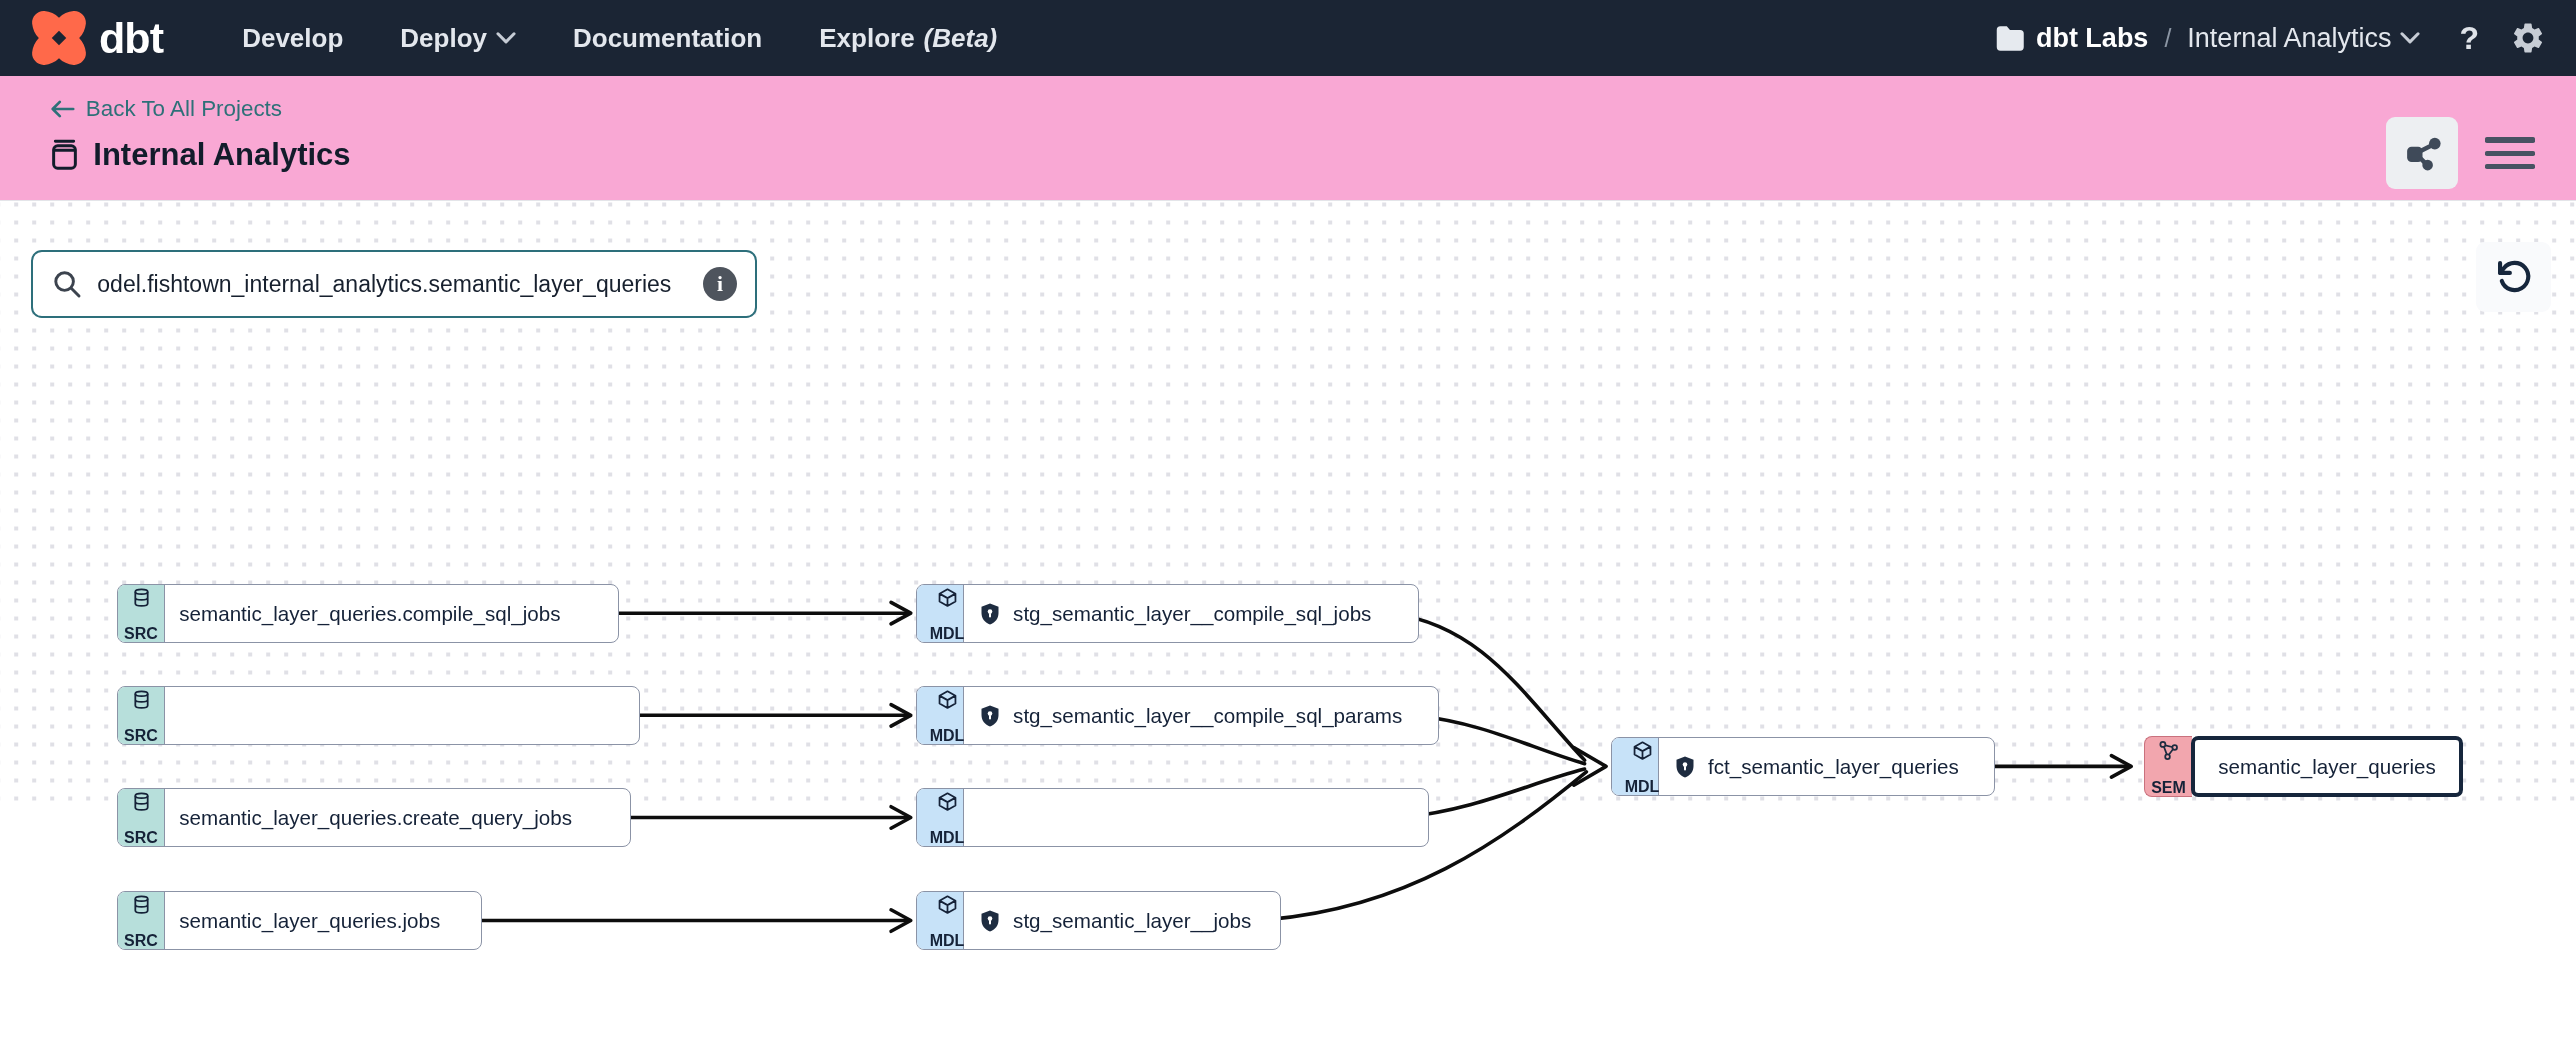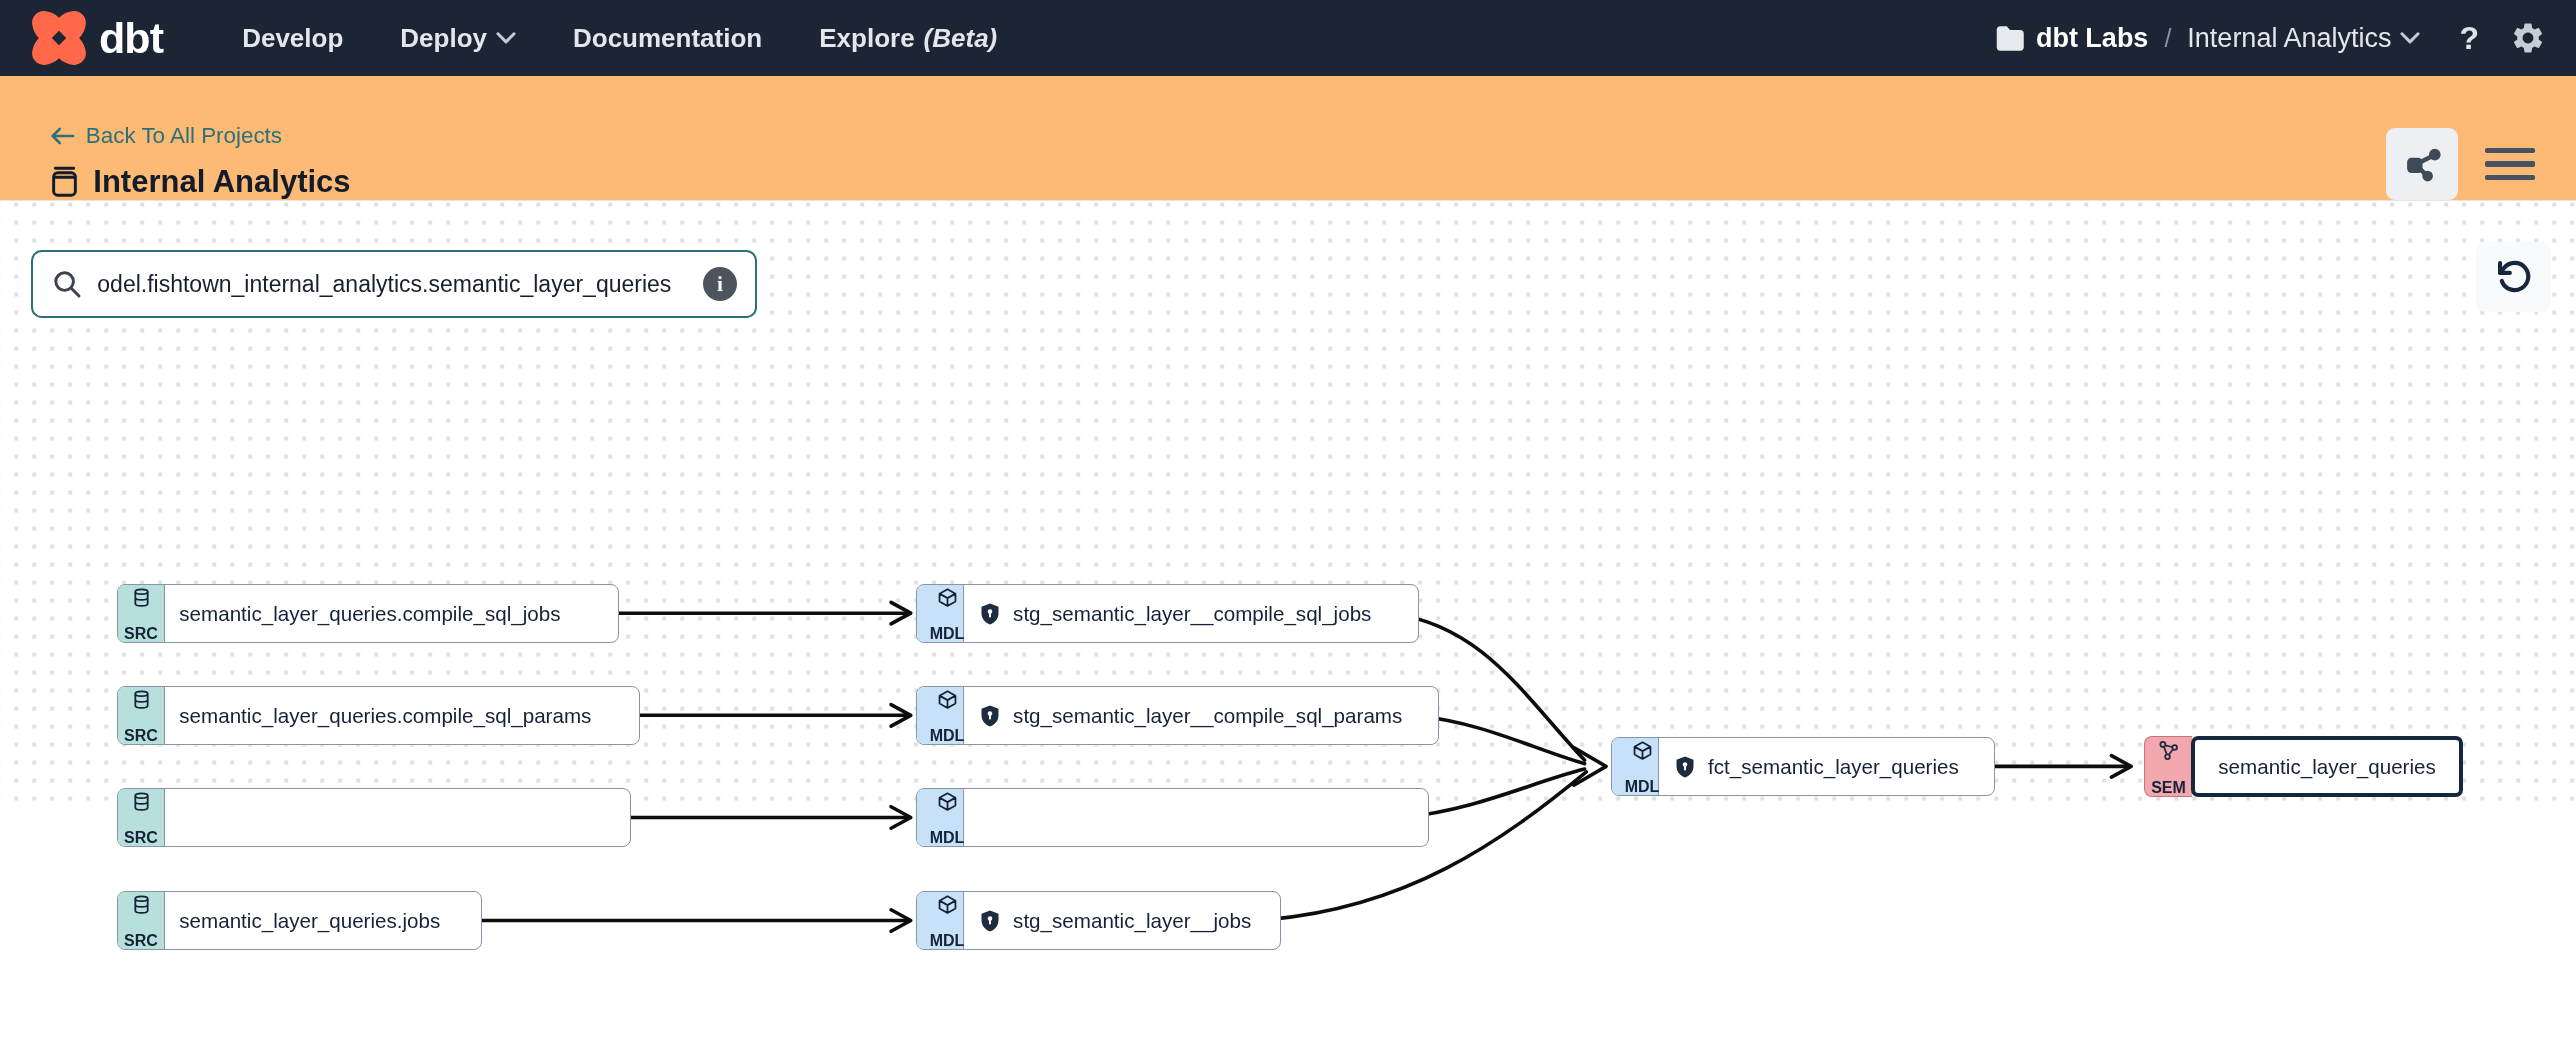--- a/index.html
+++ b/index.html
@@ -17,21 +17,21 @@
   .nav-right { margin-left:auto; display:flex; align-items:center; }
   .folder-ic { width:30.5px; height:27px; margin-right:10.8px; }
   .org-name { color:#fff; font-size:27px; font-weight:700; }
   .crumb-sep { color:#8b95a3; font-size:25px; margin:0 16px; }
   .project-name { color:#e3e7ed; font-size:27px; font-weight:400; margin-right:9px; }
   .help-q { color:#dfe3e9; font-size:32px; font-weight:700; margin-left:39px; cursor:pointer; }
   .gear-wrap { margin-left:30.5px; cursor:pointer; display:flex; }
   .gear-wrap svg { width:36px; height:36px; }
 
   
-  .page-header { height:124px; background:#fdba74; display:flex; justify-content:space-between; padding:18px 41px 0 50px;align-items:flex-end; }
+  .page-header { height:124px; background:#f9a8d4; display:flex; justify-content:space-between; padding:18px 41px 0 50px; }
   .back-link { display:flex; align-items:center; gap:10.8px; color:#2e7078; font-size:22.4px; font-weight:500; text-decoration:none; cursor:pointer; height:30.5px; }
   .title-row { display:flex; align-items:center; gap:14.3px; margin-top:12.5px; }
   .title-row h1 { font-size:31px; font-weight:600; color:#121c2b; }
   .title-ic { width:29px; height:32px; }
   .header-actions { display:flex; align-items:center; gap:27px; padding-top:12.5px; }
   .lineage-btn { width:72px; height:72px; background:#edeff2; border:none; border-radius:9px; display:flex; align-items:center; justify-content:center; cursor:pointer; }
   .lineage-btn svg { width:41px; height:41px; }
   .menu-btn { width:50px; height:50px; background:transparent; border:none; display:flex; flex-direction:column; justify-content:center; gap:8px; cursor:pointer; }
   .menu-btn i { display:block; height:5.4px; background:#475262; border-radius:1.8px; }
 
@@ -207,33 +207,33 @@
   </div>
 
   <div class="node" style="left:117px; top:485px; width:523px;">
     <div class="badge badge-src">
       <svg viewBox="0 0 24 24">
           <ellipse cx="12" cy="5.4" rx="7" ry="2.7" fill="none" stroke="#152238" stroke-width="2"></ellipse>
           <path d="M5 5.4 v13.2 c0 1.5 3.1 2.7 7 2.7 s7-1.2 7-2.7 V5.4 M5 12 c0 1.5 3.1 2.7 7 2.7 s7-1.2 7-2.7" fill="none" stroke="#152238" stroke-width="2"></path>
         </svg>
       <span>SRC</span>
     </div>
-    <div class="body">
-        <span class="label">semantic_layer_queries.compile_sql_params</span>
-      </div>
   </div>
 
   <div class="node" style="left:117px; top:587px; width:514px;">
     <div class="badge badge-src">
       <svg viewBox="0 0 24 24">
           <ellipse cx="12" cy="5.4" rx="7" ry="2.7" fill="none" stroke="#152238" stroke-width="2"></ellipse>
           <path d="M5 5.4 v13.2 c0 1.5 3.1 2.7 7 2.7 s7-1.2 7-2.7 V5.4 M5 12 c0 1.5 3.1 2.7 7 2.7 s7-1.2 7-2.7" fill="none" stroke="#152238" stroke-width="2"></path>
         </svg>
       <span>SRC</span>
     </div>
+    <div class="body">
+        <span class="label">semantic_layer_queries.create_query_jobs</span>
+      </div>
   </div>
 
   <div class="node" style="left:117px; top:690px; width:365px;">
     <div class="badge badge-src">
       <svg viewBox="0 0 24 24">
           <ellipse cx="12" cy="5.4" rx="7" ry="2.7" fill="none" stroke="#152238" stroke-width="2"></ellipse>
           <path d="M5 5.4 v13.2 c0 1.5 3.1 2.7 7 2.7 s7-1.2 7-2.7 V5.4 M5 12 c0 1.5 3.1 2.7 7 2.7 s7-1.2 7-2.7" fill="none" stroke="#152238" stroke-width="2"></path>
         </svg>
       <span>SRC</span>
     </div>

